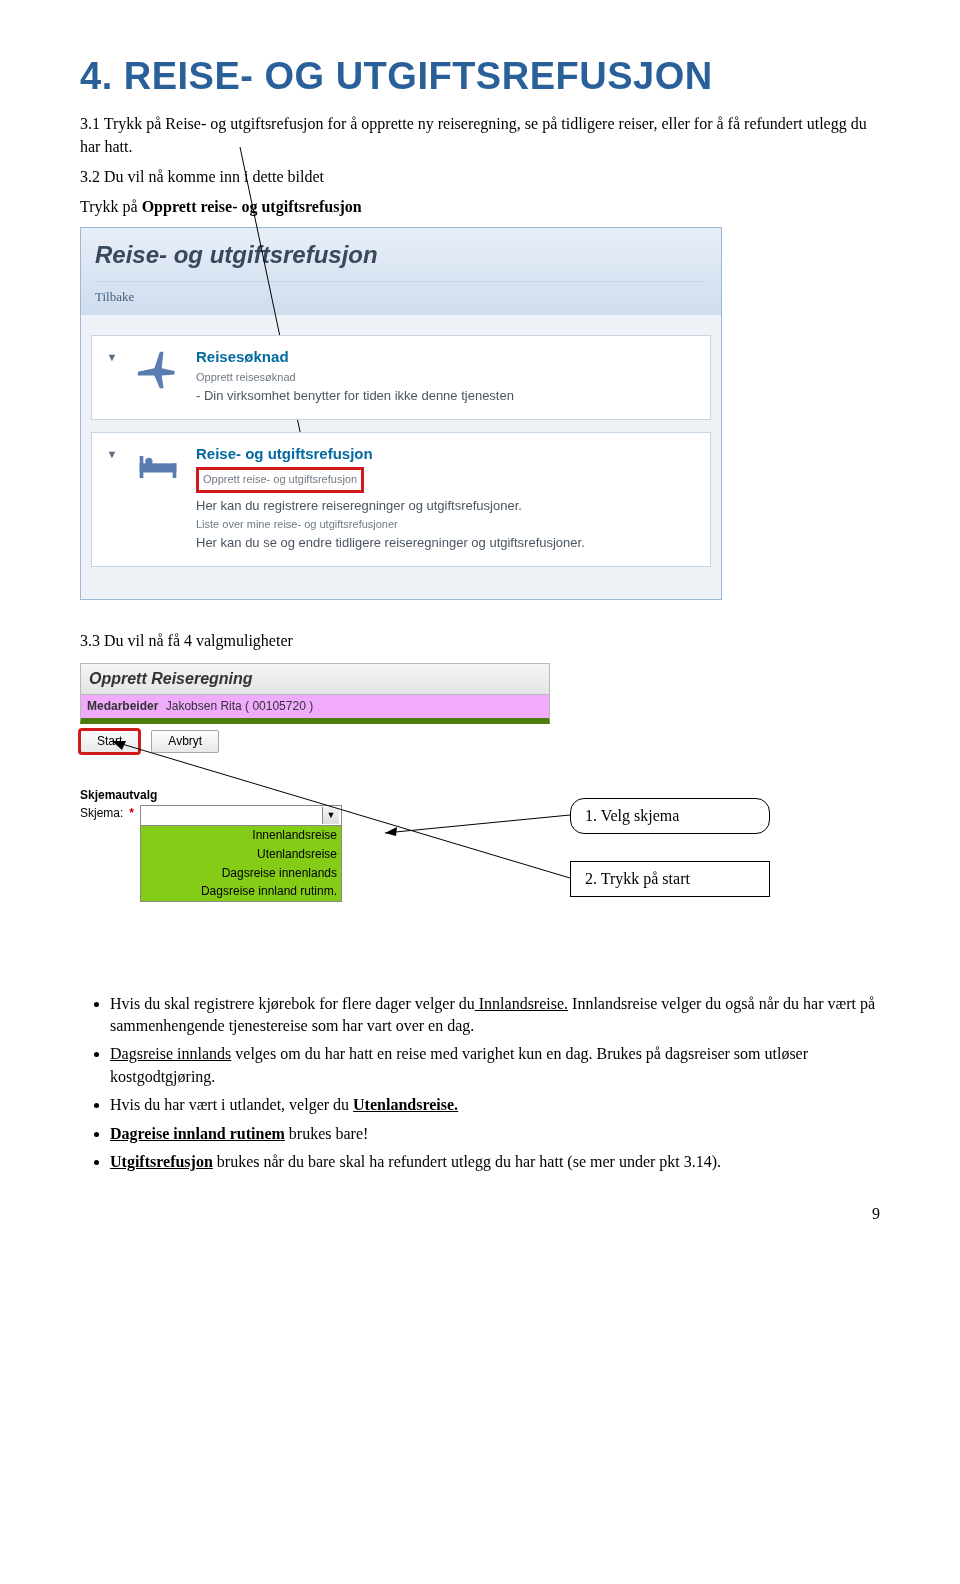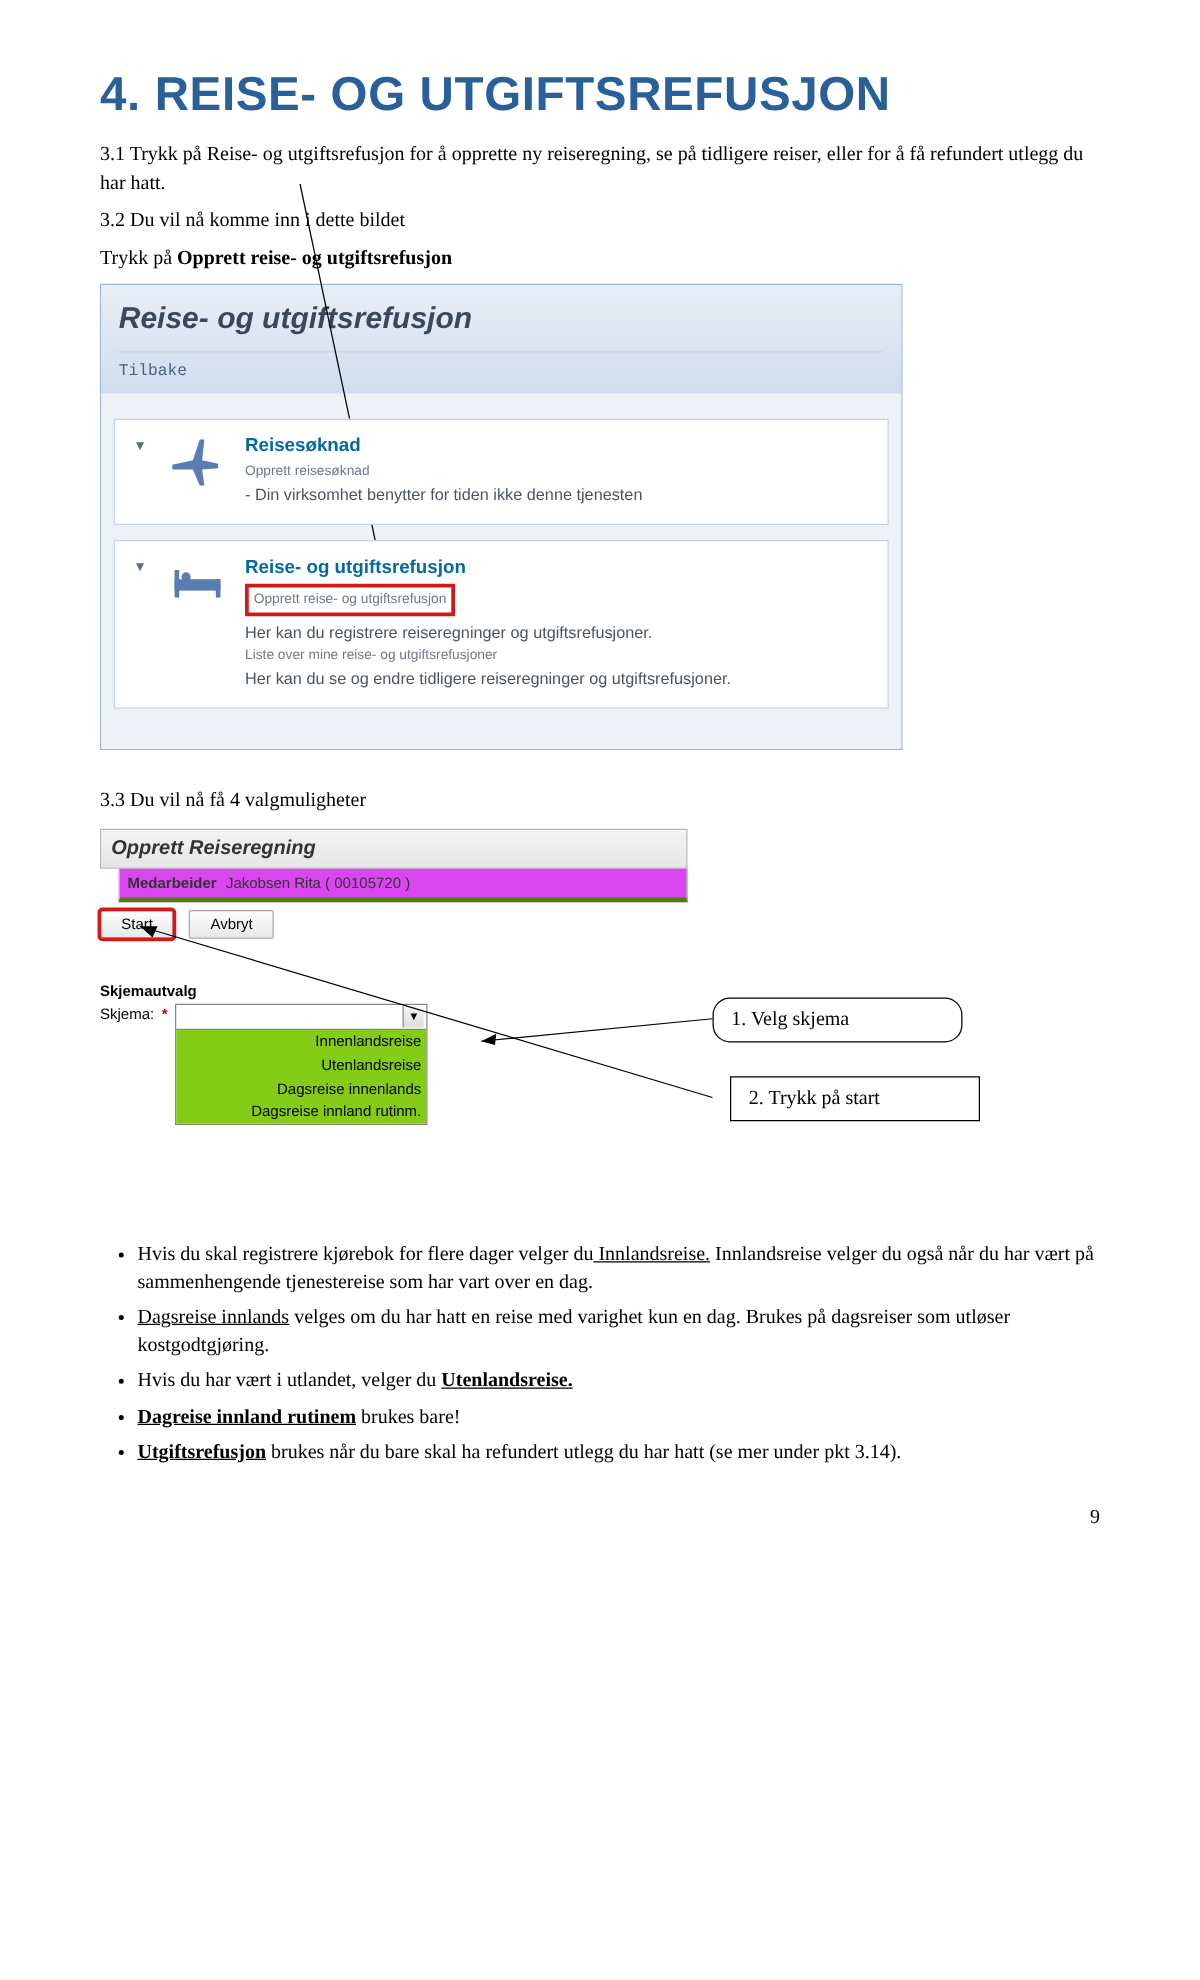--- a/index.html
+++ b/index.html
@@ -40,21 +40,21 @@
   }
   .shot1-title {
     font-family: Arial, sans-serif;
     font-style: italic;
     font-weight: bold;
     color: #39495b;
     font-size: 24px;
     margin: 0 0 10px 0;
   }
   .tilbake {
-    font-family: Liberation Mono, monospace;
+    font-family: Liberation Serif, serif;
     color: #49627f;
     font-size: 13px;
     padding: 6px 0 2px 0;
   }
   .shot1-body {
     background: #eef2f7;
     padding: 20px 10px 20px 10px;
   }
   .block {
     background: #fff;
@@ -135,25 +135,24 @@
     border: 1px solid #b9b9b9;
     padding: 4px 8px;
     font-weight: bold;
     font-style: italic;
     color: #333;
     font-size: 16px;
   }
   .shot2-row {
     border-left: 1px solid #b9b9b9;
     border-right: 1px solid #b9b9b9;
-    border-bottom: 4px solid #4d7c0f;
+    border-bottom: 6px solid #4d7c0f;
     padding: 3px 6px;
-    background: #d946ef;
+    background: #f0abfc;
     color: #333;
-    margin-left: 15px;
   }
   .shot2-row .label { font-weight: bold; margin-right: 4px; }
   .shot2-btns {
     padding: 6px 0;
     display: flex;
     gap: 12px;
     align-items: center;
     background: #fff;
   }
   .btn {
@@ -212,21 +211,21 @@
   
   .stepbox {
     position: absolute;
     border: 1px solid #000;
     padding: 6px 14px;
     font-family: "Times New Roman", serif;
     font-size: 16px;
     background: #fff;
   }
   .step1 { left: 490px; top: 135px; width: 170px; border-radius: 14px; }
-  .step2 { left: 504px; top: 198px; width: 170px; }
+  .step2 { left: 490px; top: 198px; width: 170px; }
 
   
   .shot2-svg {
     position: absolute;
     left: 0;
     top: 0;
     width: 800px;
     height: 300px;
     pointer-events: none;
   }

